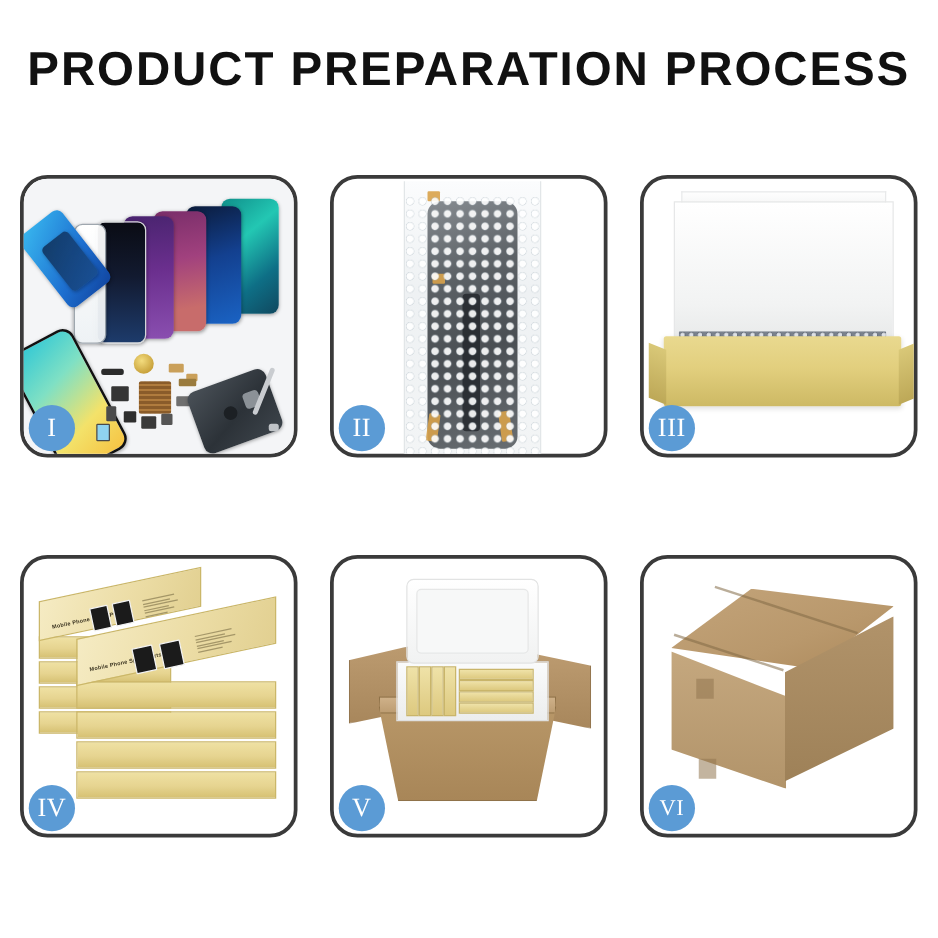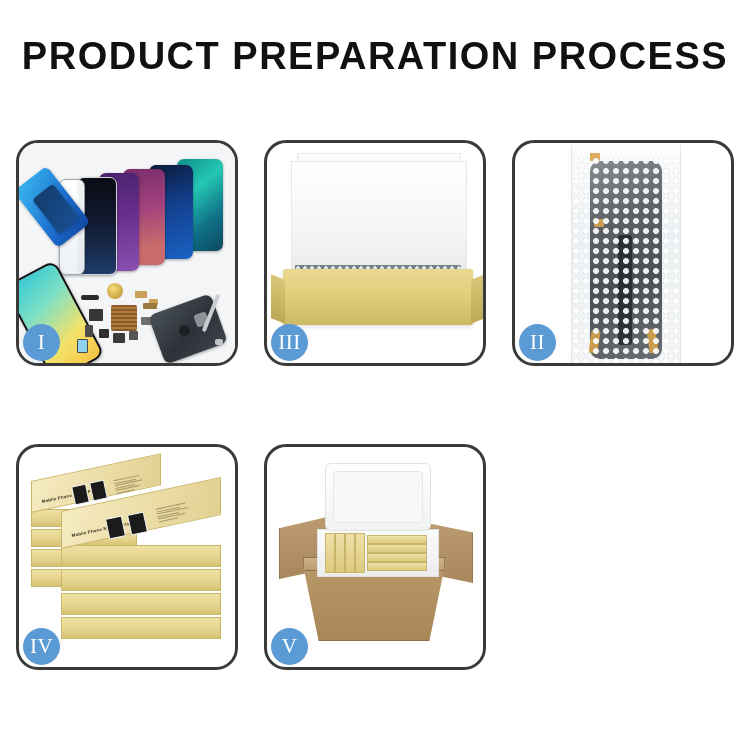--- a/index.html
+++ b/index.html
@@ -323,44 +323,44 @@
           <div class="chip" style="left:190px;top:150px;width:4px;height:40px;background:#c9ccd0;transform:rotate(22deg);border-radius:2px;"></div>
           <div class="chip" style="left:196px;top:196px;width:8px;height:6px;background:#bfc3c7;border-radius:2px;"></div>
         </div>
       </div>
       <div class="badge">I</div>
     </div>
 
     <div class="panel">
       <div class="panel-inner">
         <div class="scene">
-          <div class="p3-lid-top"></div>
-          <div class="p3-lid"></div>
-          <div class="p3-fill"></div>
-          <div class="p3-tray"></div>
-        </div>
-      </div>
-      <div class="badge">III</div>
-    </div>
-
-    <div class="panel">
-      <div class="panel-inner">
-        <div class="scene">
           <div class="p2-bag">
             <div class="p2-screen"></div>
             <div class="p2-flex"></div>
             <div class="tape" style="left:18px;top:8px;width:10px;height:8px;"></div>
             <div class="tape" style="left:22px;top:74px;width:10px;height:8px;"></div>
             <div class="tape" style="left:18px;top:186px;width:9px;height:22px;transform:rotate(8deg);"></div>
             <div class="tape" style="left:76px;top:184px;width:9px;height:24px;transform:rotate(-8deg);"></div>
             <div class="bubbles"></div>
           </div>
         </div>
       </div>
       <div class="badge">II</div>
+    </div>
+
+    <div class="panel">
+      <div class="panel-inner">
+        <div class="scene">
+          <div class="p3-lid-top"></div>
+          <div class="p3-lid"></div>
+          <div class="p3-fill"></div>
+          <div class="p3-tray"></div>
+        </div>
+      </div>
+      <div class="badge">III</div>
     </div>
 
     <div class="panel">
       <div class="panel-inner">
         <div class="scene">
           <div class="p4-stack">
 
             <div class="p4-box" style="left:2px;top:38px;width:104px;height:16px;"></div>
             <div class="p4-box" style="left:2px;top:58px;width:104px;height:16px;"></div>
             <div class="p4-box" style="left:2px;top:78px;width:104px;height:16px;"></div>
@@ -424,15 +424,29 @@
           <div class="v-ybox" style="left:100px;top:115px;width:58px;height:7px;"></div>
 
           <div class="v-foam-lid">
               <div class="v-foam-lid-in"></div>
             </div>
         </div>
       </div>
       <div class="badge">V</div>
     </div>
 
+    <div class="panel">
+      <div class="panel-inner">
+        <div class="p6">
+          <div class="p6-top"></div>
+          <div class="p6-left"></div>
+          <div class="p6-right"></div>
+          <div class="p6-seam" style="left:54px;top:40px;width:120px;height:2px;transform:rotate(18deg);"></div>
+          <div class="p6-seam" style="left:22px;top:74px;width:92px;height:2px;transform:rotate(18deg);"></div>
+          <div class="p6-tapesq" style="left:42px;top:96px;width:14px;height:16px;"></div>
+          <div class="p6-tapesq" style="left:44px;top:160px;width:14px;height:16px;"></div>
+        </div>
+      </div>
+      <div class="badge small">VI</div>
+    </div>
 
   </div>
 </div>
 
 </body></html>

